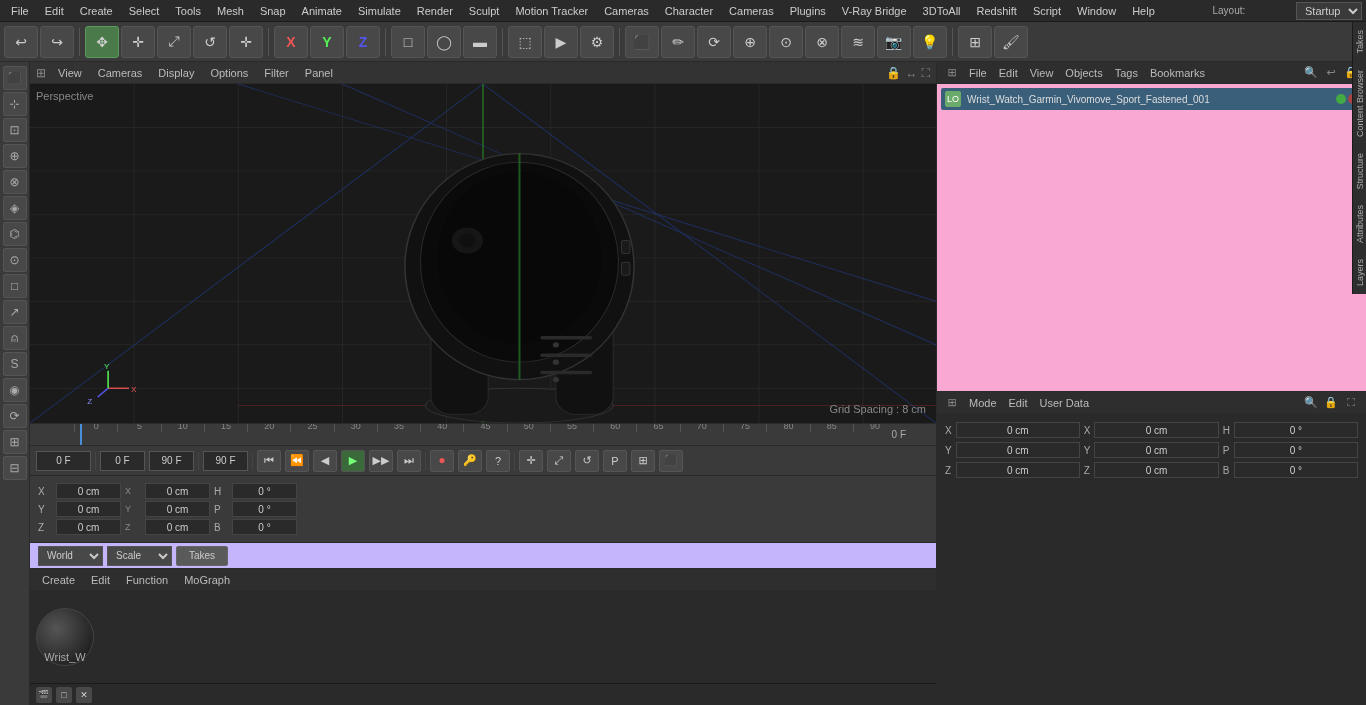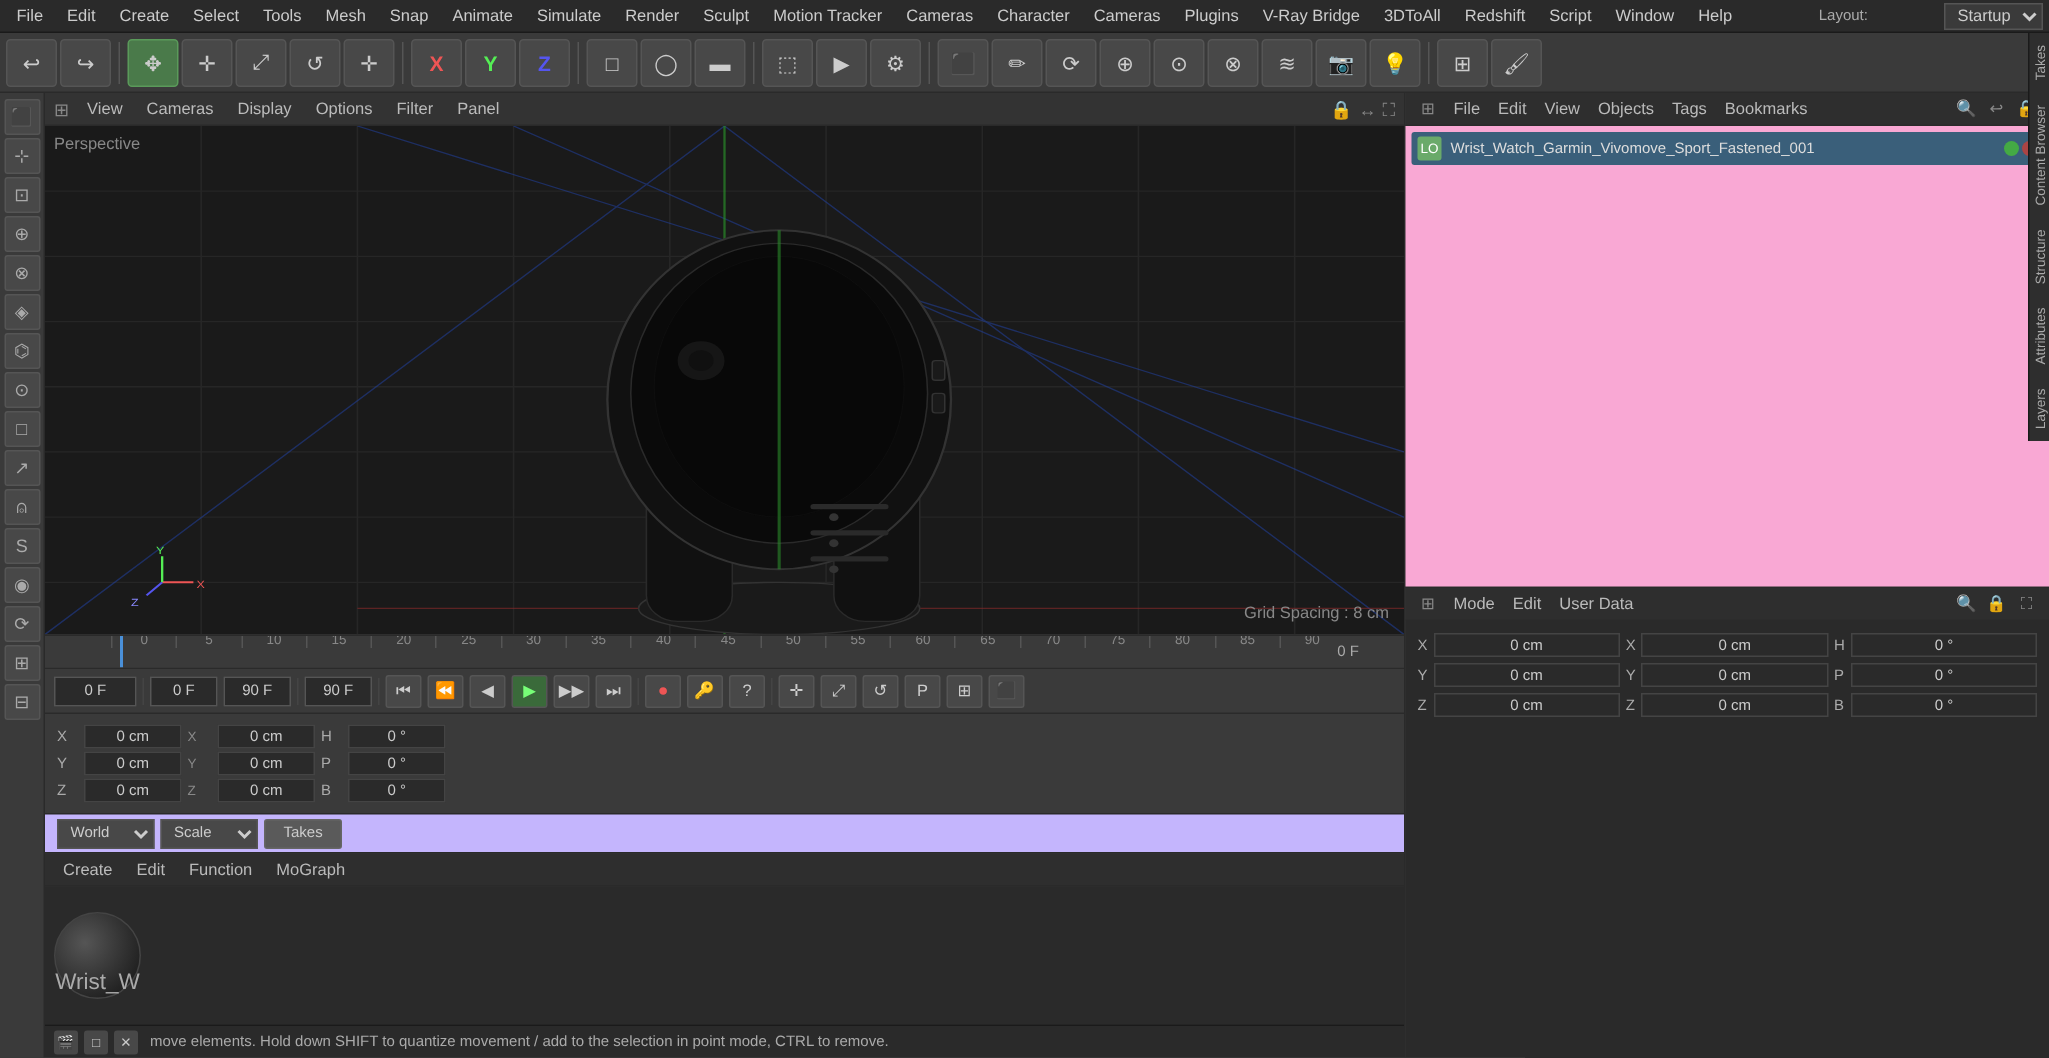--- a/index.html
+++ b/index.html
@@ -344,21 +344,21 @@
       border-radius: 50%;
       background: radial-gradient(circle at 35% 35%, #555, #111);
       border: 1px solid #444;
       display: flex;
       align-items: flex-end;
       justify-content: center;
       padding-bottom: 2px;
     }
     .material-name {
       color: #aaa;
-      font-size: 15px;
+      font-size: 11px;
     }
 
     
     .status-bar {
       height: 22px;
       background: #2a2a2a;
       border-top: 1px solid #1a1a1a;
       display: flex;
       align-items: center;
       padding: 0 6px;
@@ -735,21 +735,20 @@
         </div>
       </div>
     </div>
 
     <div class="status-bar">
       <div class="status-icons">
         <div class="status-icon">🎬</div>
         <div class="status-icon">□</div>
         <div class="status-icon">✕</div>
       </div>
-      <span class="status-text">move elements. Hold down SHIFT to quantize movement / add to the selection in point mode, CTRL to remove.</span>
     </div>
   </div>
 
   <div class="right-panel">
 
     <div class="objects-panel">
       <div class="panel-toolbar">
         <div class="panel-icon-btn">⊞</div>
         <span class="panel-menu-item">File</span>
         <span class="panel-menu-item">Edit</span>

